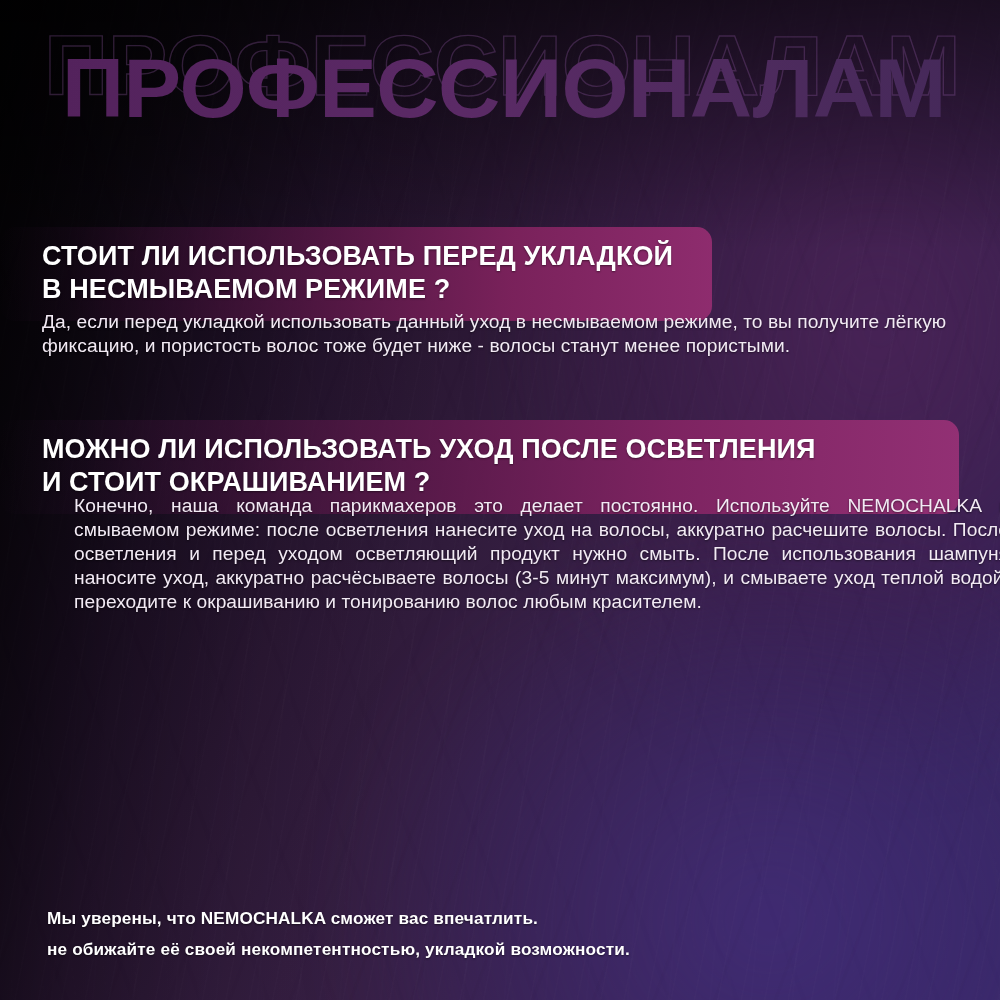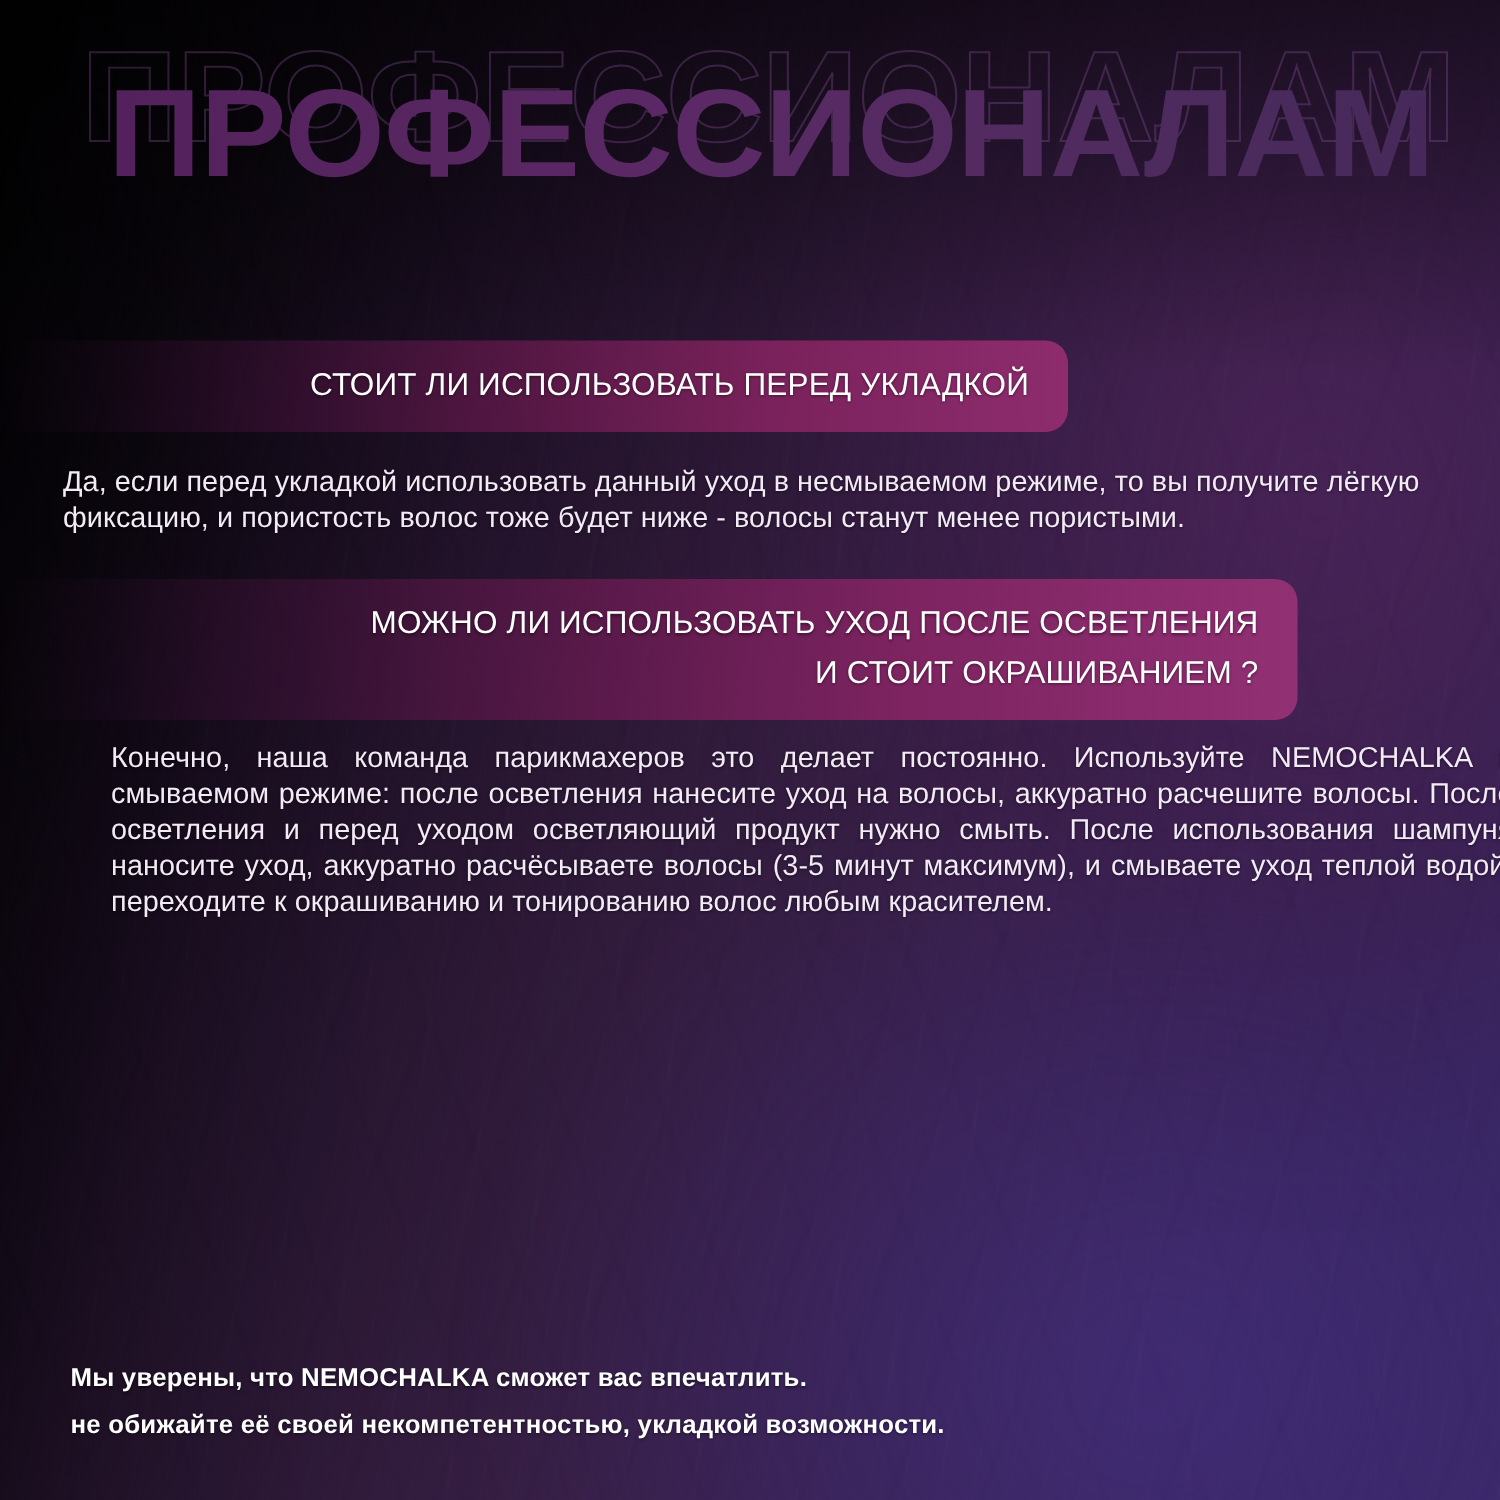--- a/index.html
+++ b/index.html
@@ -129,21 +129,20 @@
         rgba(0,0,0,0.0) 63px);
     filter: blur(1.1px);
   }
 
   
   .header {
     position: absolute;
     left: 0; top: 0;
     width: 910px;
     height: 160px;
-    margin-left: 10px;
   }
   .title-ghost, .title-fill {
     position: absolute;
     white-space: nowrap;
     font-weight: 700;
     font-size: 83px;
     letter-spacing: -0.5px;
     line-height: 1;
     transform: scaleX(1.04);
     transform-origin: left center;
@@ -172,45 +171,44 @@
     width: 1000px;
   }
 
   .q-badge {
     position: absolute;
     display: block;
     border-radius: 15px;
     box-sizing: border-box;
     padding: 13px 26px 15px 42px;
     color: #ffffff;
-    font-weight: 400;
-    font-size: 21px;
+    font-weight: 700;
+    font-size: 27px;
     line-height: 33px;
     letter-spacing: 0.1px;
     text-shadow: 0 1px 2px rgba(0,0,0,0.45);
-    text-align: right;
   }
   .q-badge .ln { display: block; white-space: nowrap; }
 
   #q1 {
     left: 0px;
     top: 227px;
     width: 712px;
     background: linear-gradient(92deg,
       rgba(20, 8, 22, 0.0) 0%,
       rgba(38, 12, 38, 0.28) 10%,
       rgba(62, 16, 54, 0.60) 26%,
       rgba(92, 24, 72, 0.86) 48%,
       rgba(124, 34, 92, 0.97) 72%,
       rgba(142, 44, 110, 1) 100%);
   }
   #q2 {
     left: 0px;
-    top: 386px;
-    width: 865px;
+    top: 420px;
+    width: 959px;
     background: linear-gradient(92deg,
       rgba(24, 10, 28, 0.0) 0%,
       rgba(42, 14, 44, 0.26) 9%,
       rgba(66, 18, 58, 0.58) 24%,
       rgba(98, 26, 78, 0.85) 46%,
       rgba(128, 36, 98, 0.96) 70%,
       rgba(146, 48, 116, 1) 100%);
   }
 
   .answer {
@@ -256,20 +254,21 @@
 
   <div class="header">
     <div class="title-ghost">ПРОФЕССИОНАЛАМ</div>
     <div class="title-fill">ПРОФЕССИОНАЛАМ</div>
   </div>
 
   <div class="qa-wrap">
 
     <div class="q-badge" id="q1">
       <span class="ln">СТОИТ ЛИ ИСПОЛЬЗОВАТЬ ПЕРЕД УКЛАДКОЙ</span>
+      <span class="ln">В НЕСМЫВАЕМОМ РЕЖИМЕ ?</span>
     </div>
 
     <div class="answer" id="a1">
       <p>Да, если перед укладкой использовать данный уход в несмываемом режиме, то вы получите лёгкую фиксацию, и пористость волос тоже будет ниже - волосы станут менее пористыми.</p>
     </div>
 
     <div class="q-badge" id="q2">
       <span class="ln">МОЖНО ЛИ ИСПОЛЬЗОВАТЬ УХОД ПОСЛЕ ОСВЕТЛЕНИЯ</span>
       <span class="ln">И СТОИТ ОКРАШИВАНИЕМ ?</span>
     </div>

